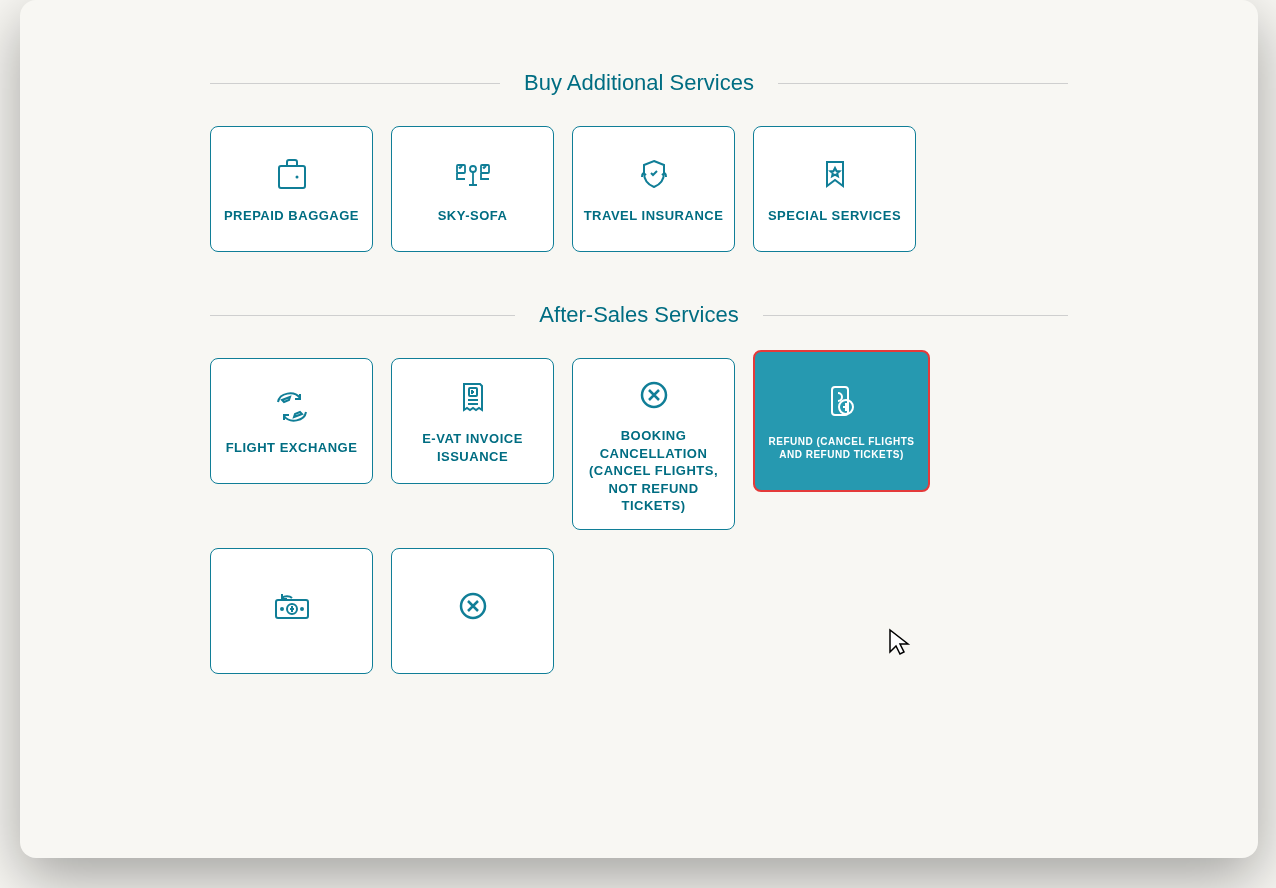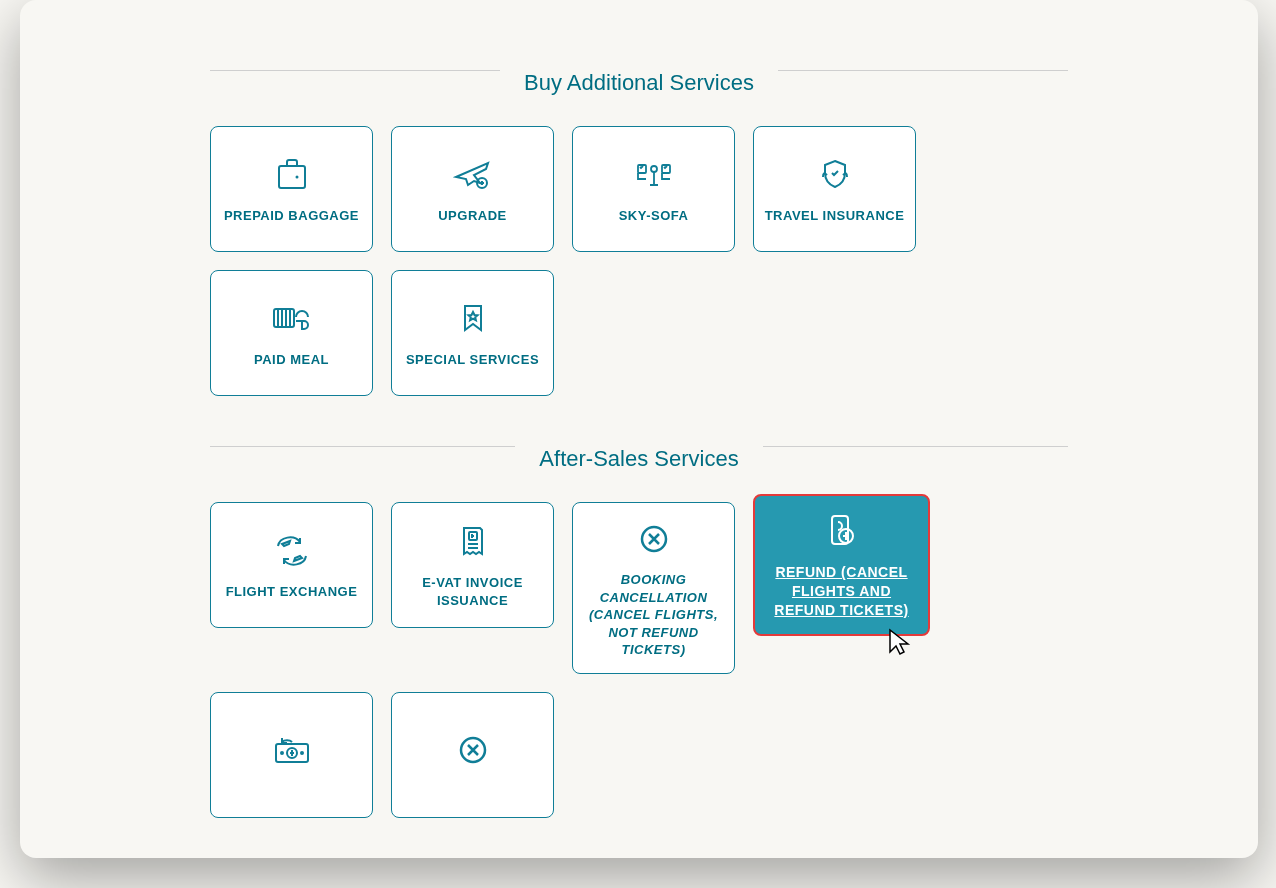--- a/index.html
+++ b/index.html
@@ -17,20 +17,21 @@
     right: 18px;
     bottom: 30px;
     background: #f8f7f3;
     border-radius: 16px;
     box-shadow: 0 20px 60px rgba(0,0,0,0.35);
     padding: 60px 60px 40px 60px;
     overflow: hidden;
   }
   .section-title {
     display: flex;
+    align-items: center;
     justify-content: center;
     margin: 10px 130px 30px 130px;
   }
   .section-title .line {
     flex: 1;
     height: 1px;
     background: #cfcfcf;
   }
   .section-title .text {
     color: #006d82;
@@ -77,25 +78,24 @@
   }
   .card.active {
     background: #2699b0;
     border: 2.5px solid #e43a3a;
     color: #fff;
     width: 177px;
     height: 142px;
     margin-top: -8px;
   }
   .card.active .icon { color: #fff; }
-  .card.active .label { color: #fff; font-size: 14px; text-decoration: underline; }
+  .card.active .label { color: #fff; font-size: 10px; }
   .card.tall {
     height: auto;
     min-height: 160px;
-    font-style: italic;
   }
   svg { display: block; }
   .cursor {
     position: absolute;
     pointer-events: none;
     z-index: 10;
   }
 </style>
 </head>
 <body>
@@ -114,30 +114,20 @@
       <div class="icon">
         <svg width="38" height="34" viewBox="0 0 38 34" fill="none" stroke="currentColor" stroke-width="2">
           <rect x="6" y="8" width="26" height="22" rx="2"></rect>
           <path d="M14 8 V4 a2 2 0 0 1 2-2 h6 a2 2 0 0 1 2 2 V8"></path>
           <circle cx="24" cy="19" r="1.5" fill="currentColor" stroke="none"></circle>
         </svg>
       </div>
       <div class="label">PREPAID BAGGAGE</div>
     </div>
 
-    <div class="card">
-      <div class="icon">
-        <svg width="42" height="36" viewBox="0 0 42 36" fill="none" stroke="currentColor" stroke-width="2">
-          <path d="M4 20 L36 6 L34 12 L22 18 L28 26 L22 24 L16 28 L14 22 Z"></path>
-          <circle cx="30" cy="26" r="5"></circle>
-          <path d="M30 24 v4 M28 26 h4"></path>
-        </svg>
-      </div>
-      <div class="label">UPGRADE</div>
-    </div>
 
 
     <div class="card">
       <div class="icon">
         <svg width="44" height="32" viewBox="0 0 44 32" fill="none" stroke="currentColor" stroke-width="1.8">
           <rect x="6" y="6" width="8" height="8" rx="1"></rect>
           <rect x="30" y="6" width="8" height="8" rx="1"></rect>
           <path d="M8 8 l1 1 l2-2 M32 8 l1 1 l2-2"></path>
           <circle cx="22" cy="10" r="3"></circle>
           <path d="M22 13 v6"></path>
@@ -153,31 +143,20 @@
         <svg width="40" height="36" viewBox="0 0 40 36" fill="none" stroke="currentColor" stroke-width="2">
           <path d="M20 4 L30 8 V16 Q30 26 20 30 Q10 26 10 16 V8 Z"></path>
           <path d="M12 18 Q8 14 8 20"></path>
           <path d="M28 18 Q32 14 32 20"></path>
           <path d="M17 16 l2 2 l4-4"></path>
         </svg>
       </div>
       <div class="label">TRAVEL INSURANCE</div>
     </div>
 
-    <div class="card">
-      <div class="icon">
-        <svg width="44" height="32" viewBox="0 0 44 32" fill="none" stroke="currentColor" stroke-width="2">
-          <rect x="4" y="6" width="20" height="18" rx="2"></rect>
-          <path d="M8 6 v18 M12 6 v18 M16 6 v18 M20 6 v18"></path>
-          <path d="M26 18 h8 a4 4 0 0 1 0 8 h-2 v-8"></path>
-          <path d="M26 14 a6 6 0 0 1 12 0"></path>
-        </svg>
-      </div>
-      <div class="label">PAID MEAL</div>
-    </div>
 
     <div class="card">
       <div class="icon">
         <svg width="28" height="34" viewBox="0 0 28 34" fill="none" stroke="currentColor" stroke-width="2">
           <path d="M6 4 h16 v24 l-8-6 l-8 6 Z"></path>
           <path d="M14 10 l1.5 3 l3 .3 l-2.3 2 l.7 3 l-2.9-1.7 l-2.9 1.7 l.7-3 l-2.3-2 l3-.3 Z"></path>
         </svg>
       </div>
       <div class="label">SPECIAL SERVICES</div>
     </div>

